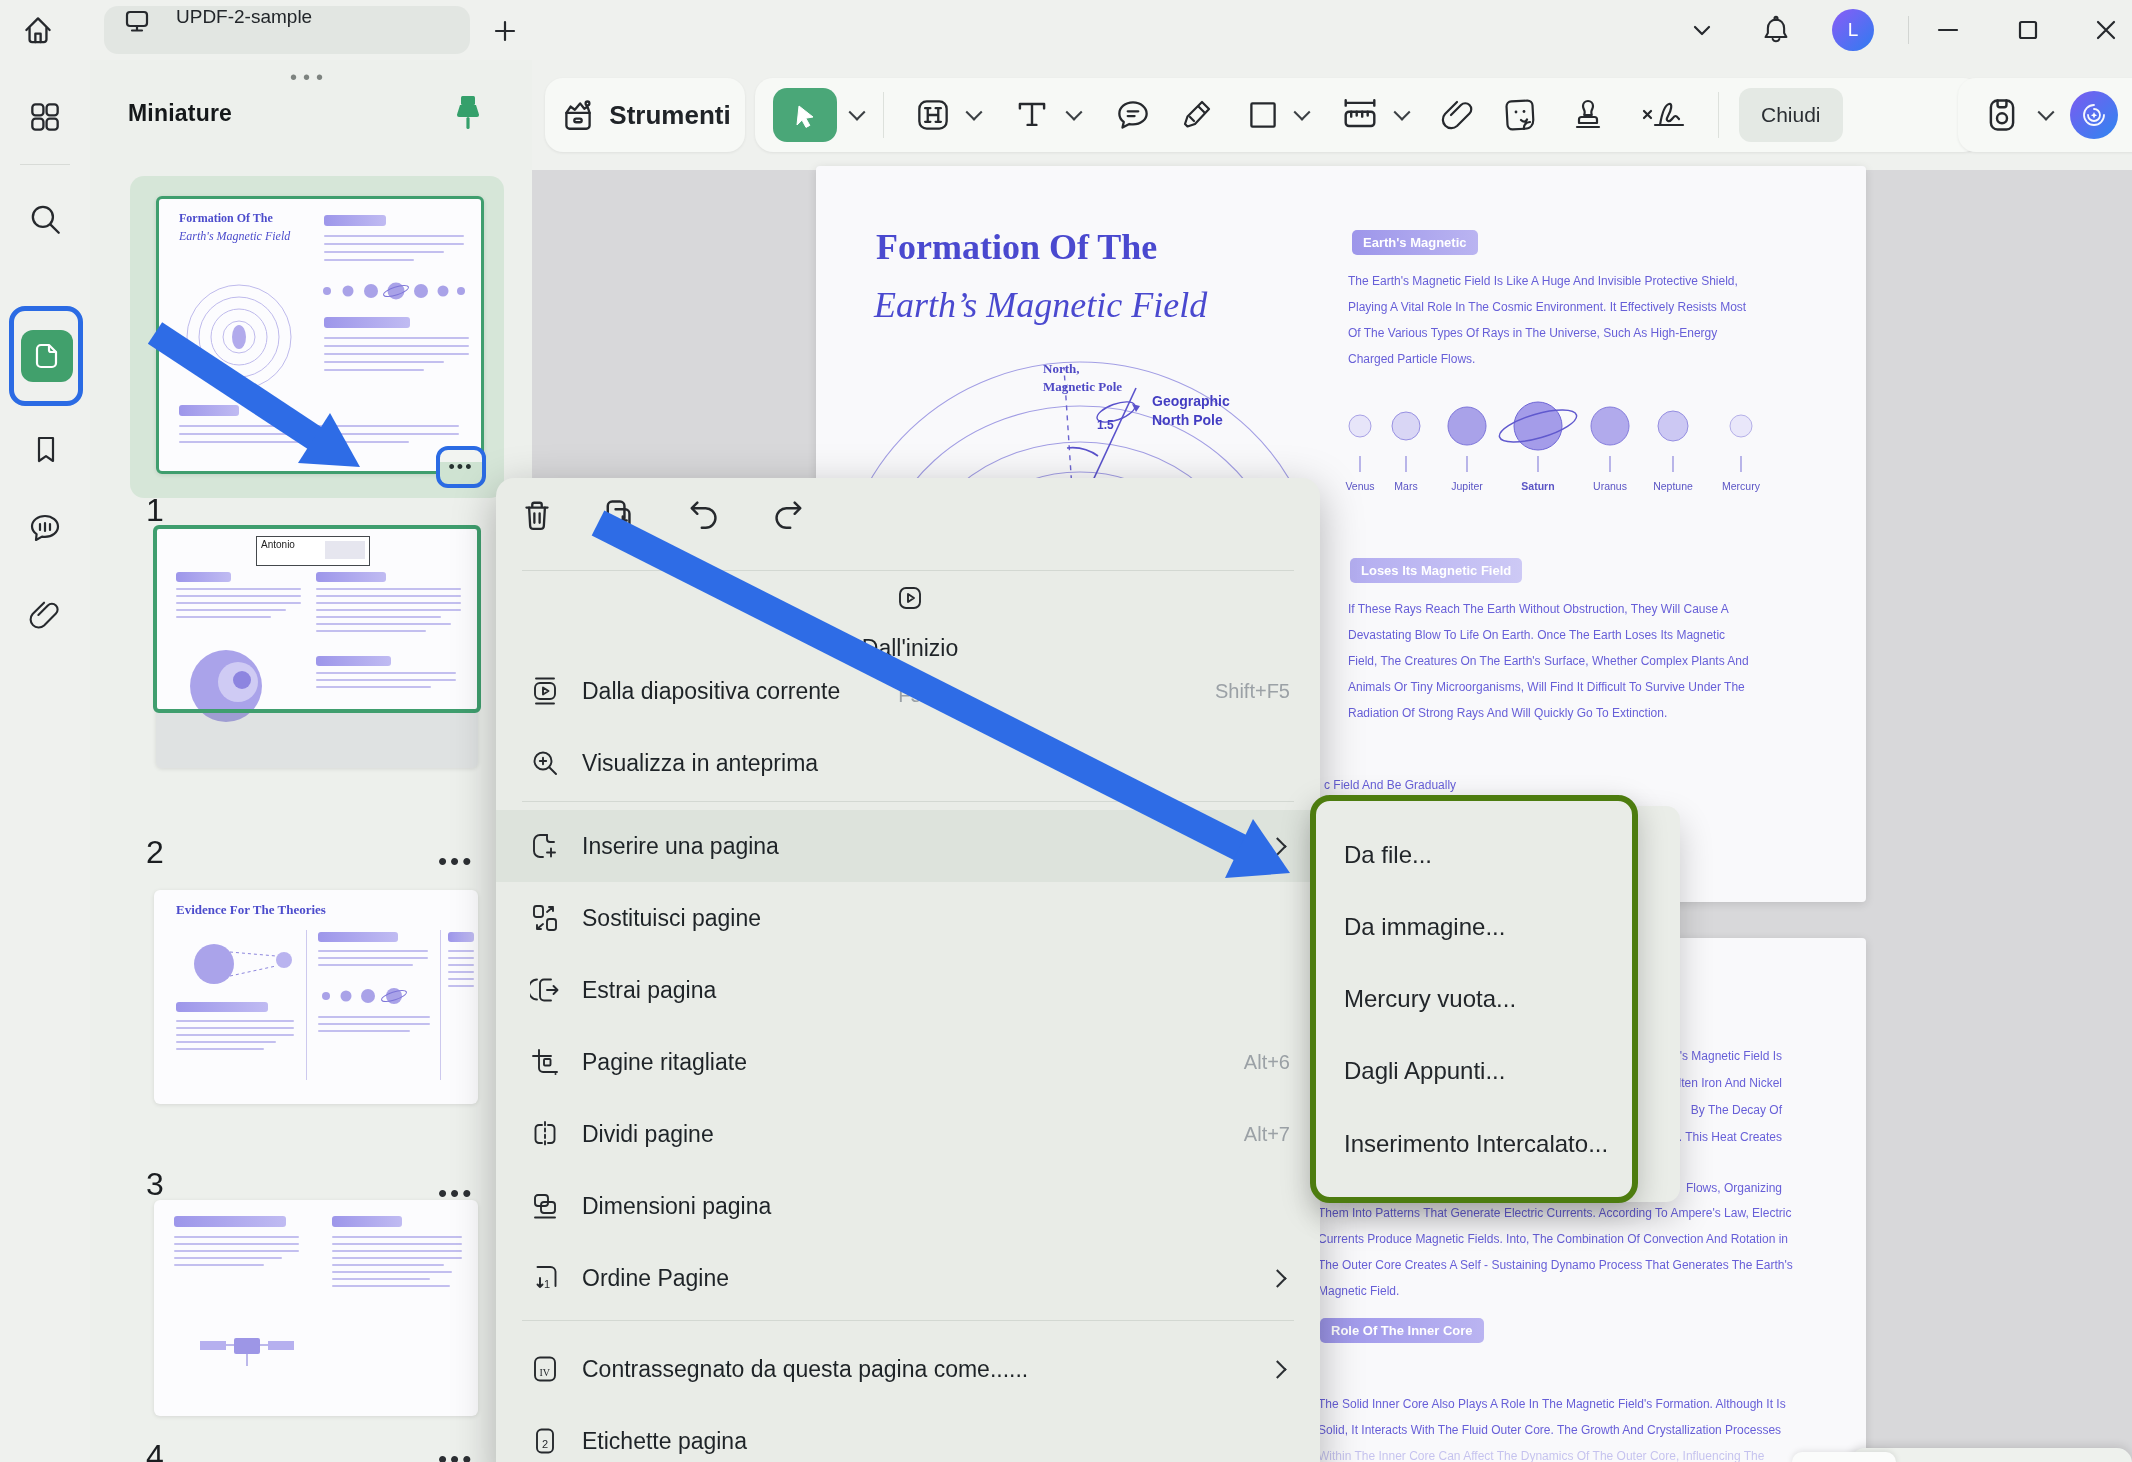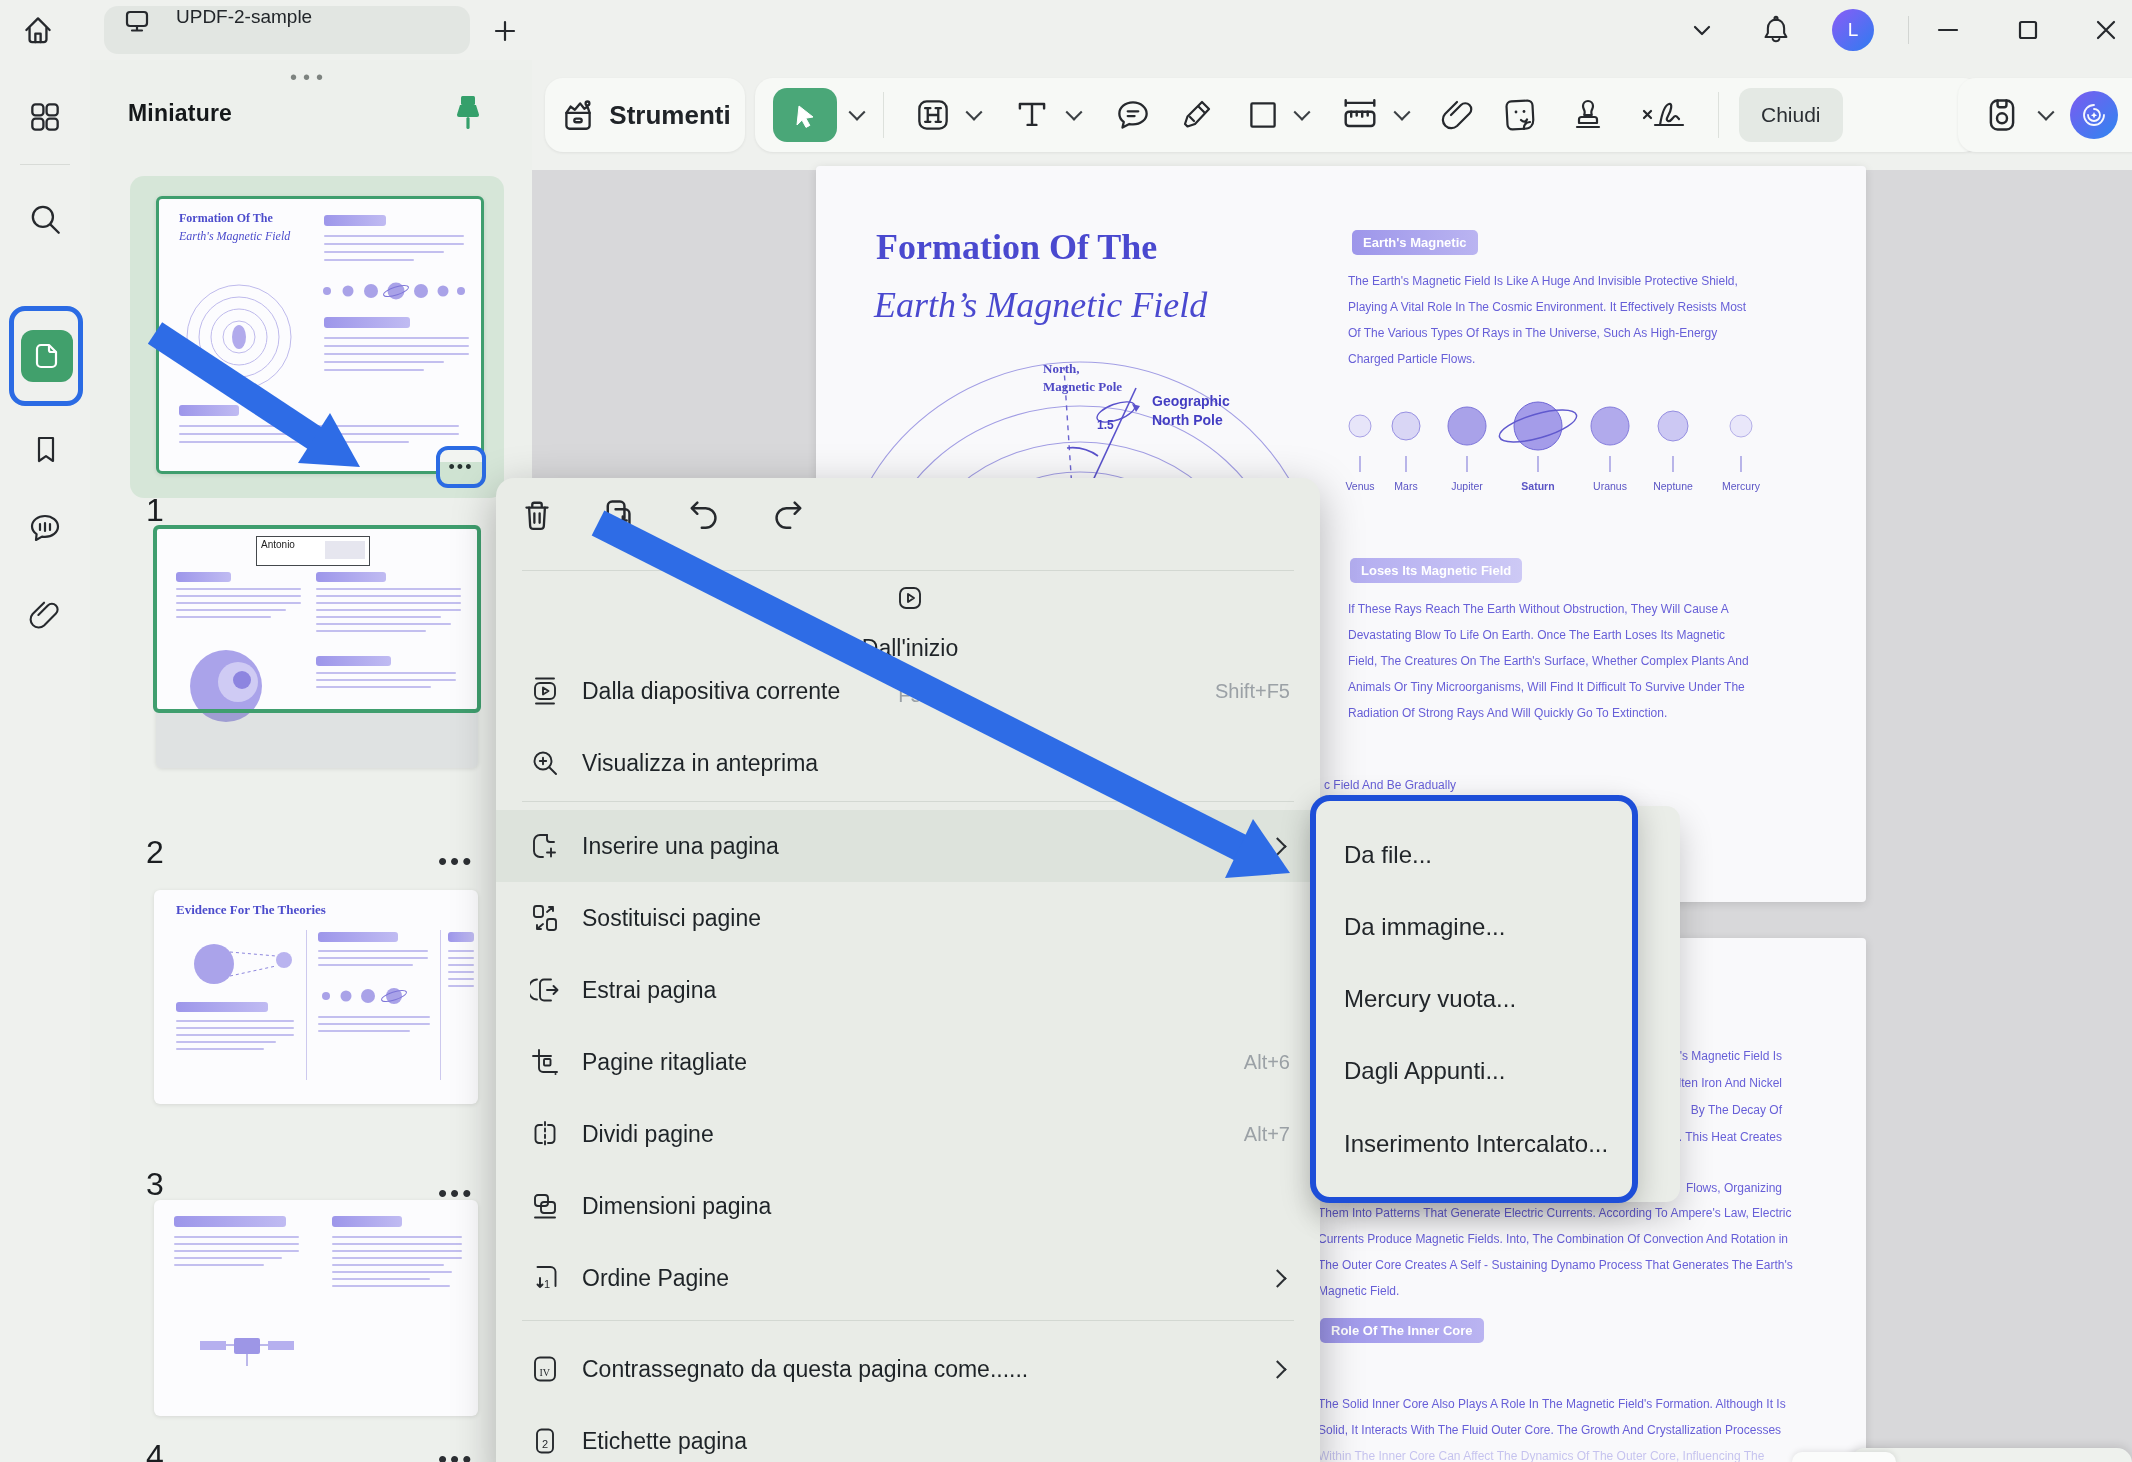--- a/index.html
+++ b/index.html
@@ -47,21 +47,21 @@
         padding:0 30px 0 34px;box-sizing:border-box;gap:22px;}
   .mrow .lbl{font-size:23px;color:#1e2327;flex:1;}
   .mrow .sc{font-size:20px;color:#9ba1a6;}
   .chevr{width:11px;height:11px;border-right:2.4px solid #2b2f33;border-top:2.4px solid #2b2f33;
          transform:rotate(45deg);margin-right:6px;}
   .mdiv{position:absolute;left:26px;width:772px;height:1px;background:#d3d8d2;}
   .micon{width:30px;height:30px;flex:0 0 30px;}
   
   #submenu-shadow{left:1326px;top:806px;width:354px;height:396px;background:#eaede8;border-radius:14px;
         box-shadow:0 16px 34px rgba(0,0,0,.20);z-index:41;}
-  #submenu{left:1310px;top:795px;width:328px;height:408px;background:#e9ece7;border:6px solid #1d4ed8;
+  #submenu{left:1310px;top:795px;width:328px;height:408px;background:#e9ece7;border:6px solid #4d7c0f;
         border-radius:20px;box-sizing:border-box;z-index:42;box-shadow:0 10px 30px rgba(0,0,0,.22);}
   .subitem{position:absolute;left:28px;font-size:24px;color:#22262a;white-space:nowrap;}
   
   #arrows{left:0;top:0;z-index:60;pointer-events:none;}
   .planetlabel{font-size:10.5px;fill:#5b55c5;text-anchor:middle;font-family:"Liberation Sans",sans-serif;}
 </style>
 </head>
 <body>
 
 <div id="app">

